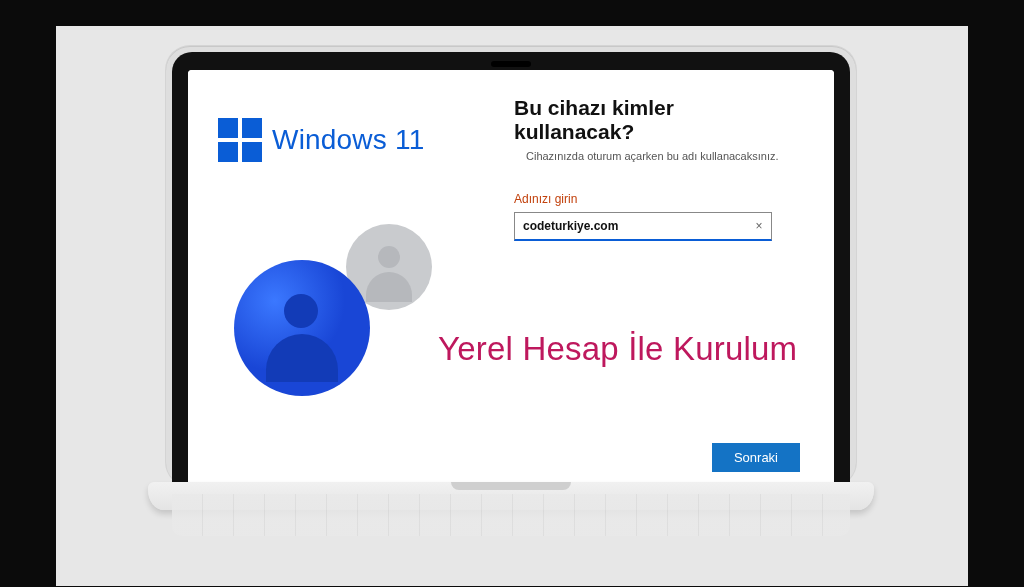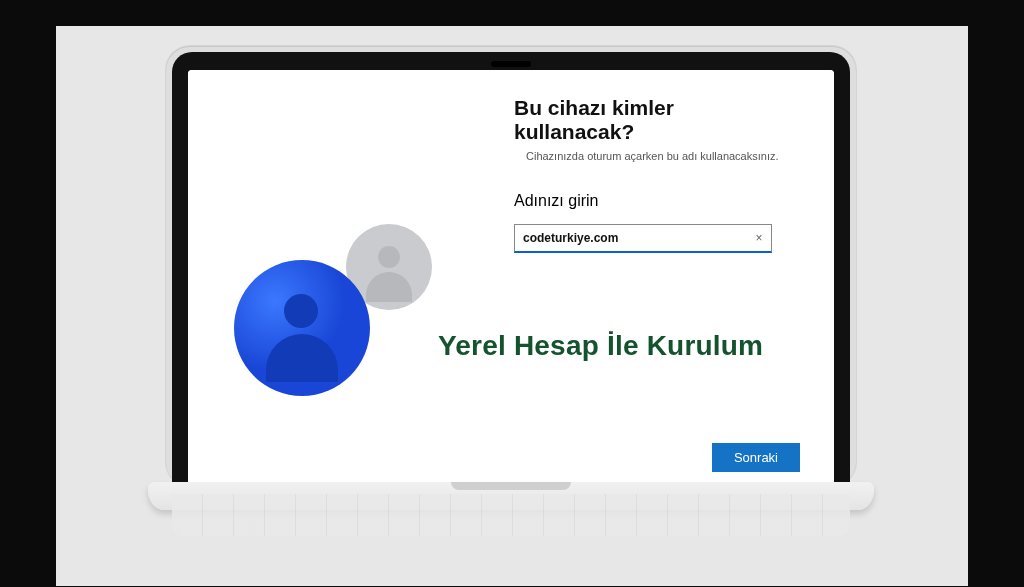--- a/index.html
+++ b/index.html
@@ -209,23 +209,23 @@
     font-size: 21px;
     font-weight: 600;
     color: #111;
   }
   .form .sub {
     margin: 0 0 30px 12px;
     font-size: 11px;
     color: #555;
   }
   .form .label {
-    font-size: 16px;
-    color: #000000;
-    margin-bottom: 14px;
+    font-size: 12px;
+    color: #c2410c;
+    margin-bottom: 6px;
   }
   .field {
     position: relative;
     width: 228px;
     height: 26px;
     border: 1px solid #888;
     border-bottom: 2px solid #0a5dd6;
     background: #fff;
     display: flex;
     align-items: center;
@@ -255,23 +255,23 @@
     font-size: 12px;
     color: #666;
     cursor: pointer;
   }
 
   
   .caption {
     position: absolute;
     left: 250px;
     top: 260px;
-    font-size: 28px;
-    color: #14532d;
-    font-weight: 700;
+    font-size: 33px;
+    color: #be185d;
+    font-weight: 400;
     letter-spacing: .2px;
     white-space: nowrap;
   }
 
   
   .next-btn {
     position: absolute;
     right: 34px;
     bottom: 22px;
     background: #1473c5;
@@ -288,20 +288,29 @@
 
 <div class="stage">
   <div class="laptop">
     <div class="lid-outer"></div>
     <div class="lid-inner">
       <div class="camera"></div>
       <div class="screen">
 
         <div class="oobe">
 
+          <div class="brand">
+            <div class="win-logo">
+              <span></span>
+                <span></span>
+                <span></span>
+                <span></span>
+            </div>
+            <div class="brand-text">Windows 11</div>
+          </div>
 
           <div class="avatars">
             <div class="avatar-bg"></div>
             <div class="avatar-fg"></div>
           </div>
 
           <div class="form">
             <h1>Bu cihazı kimler kullanacak?</h1>
             <p class="sub">Cihazınızda oturum açarken bu adı kullanacaksınız.</p>
             <div class="label">Adınızı girin</div>

